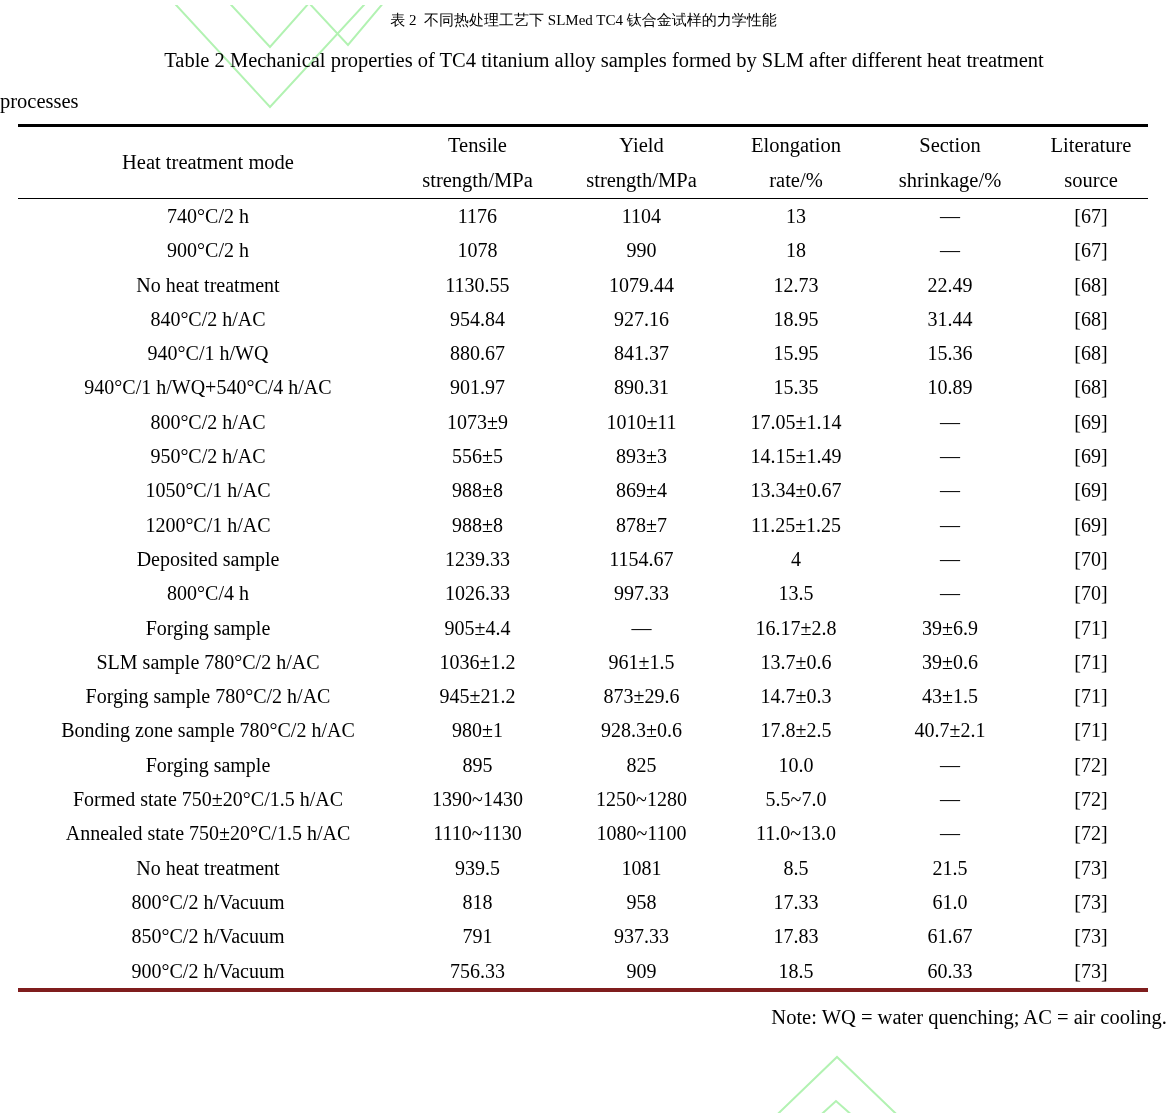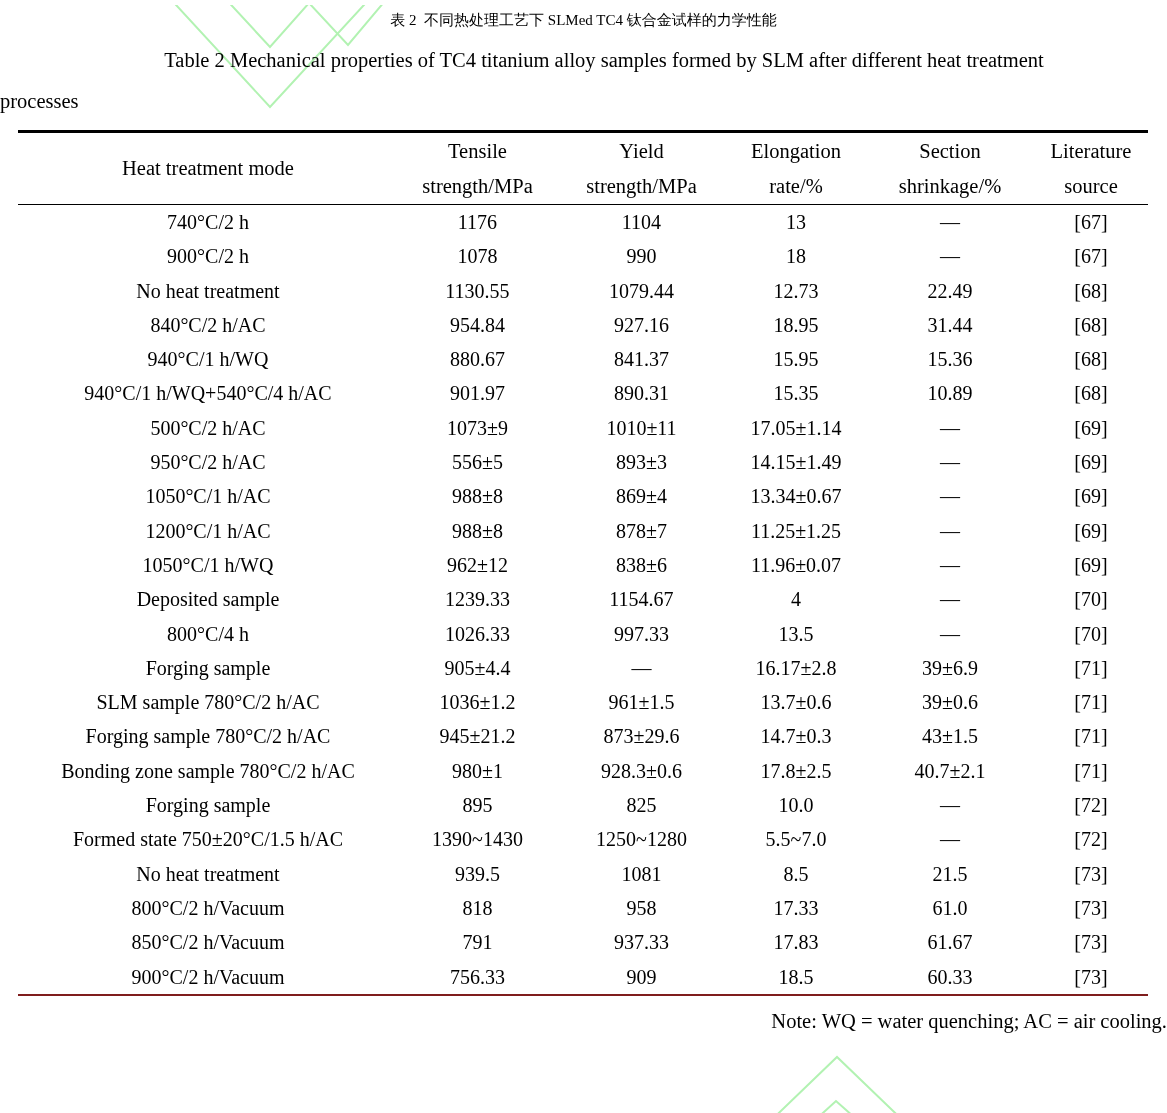--- a/index.html
+++ b/index.html
@@ -31,26 +31,26 @@
     line-height: 27px;
     margin-left: 41px;
   }
   .caption-en2 {
     margin-top: 14px;
     text-align: left;
     font-size: 20.5px;
     line-height: 27px;
   }
   table.props {
-    margin: 15px 0 0 18px;
+    margin: 9px 0 0 18px;
     width: 1130px;
     border-collapse: collapse;
     table-layout: fixed;
     border-top: 3px solid #000;
-    border-bottom: 2px solid #7f1d1d;
+    border-bottom: 4px solid #7f1d1d;
   }
   table.props thead th {
     font-weight: normal;
     font-size: 20.5px;
     text-align: center;
     vertical-align: middle;
     height: 73px;
     border-bottom: 1.5px solid #000;
     padding: 0;
   }
@@ -169,21 +169,21 @@
           </tr>
           <tr>
             <td>940°C/1 h/WQ+540°C/4 h/AC</td>
             <td>901.97</td>
             <td>890.31</td>
             <td>15.35</td>
             <td>10.89</td>
             <td>[68]</td>
           </tr>
           <tr>
-            <td>500°C/2 h/AC</td>
+            <td>800°C/2 h/AC</td>
             <td>1073±9</td>
             <td>1010±11</td>
             <td>17.05±1.14</td>
             <td>—</td>
             <td>[69]</td>
           </tr>
           <tr>
             <td>950°C/2 h/AC</td>
             <td>556±5</td>
             <td>893±3</td>
@@ -197,28 +197,20 @@
             <td>869±4</td>
             <td>13.34±0.67</td>
             <td>—</td>
             <td>[69]</td>
           </tr>
           <tr>
             <td>1200°C/1 h/AC</td>
             <td>988±8</td>
             <td>878±7</td>
             <td>11.25±1.25</td>
-            <td>—</td>
-            <td>[69]</td>
-          </tr>
-          <tr>
-            <td>1050°C/1 h/WQ</td>
-            <td>962±12</td>
-            <td>838±6</td>
-            <td>11.96±0.07</td>
             <td>—</td>
             <td>[69]</td>
           </tr>
           <tr>
             <td>Deposited sample</td>
             <td>1239.33</td>
             <td>1154.67</td>
             <td>4</td>
             <td>—</td>
             <td>[70]</td>
@@ -273,20 +265,28 @@
           </tr>
           <tr>
             <td>Formed state 750±20°C/1.5 h/AC</td>
             <td>1390~1430</td>
             <td>1250~1280</td>
             <td>5.5~7.0</td>
             <td>—</td>
             <td>[72]</td>
           </tr>
           <tr>
+            <td>Annealed state 750±20°C/1.5 h/AC</td>
+            <td>1110~1130</td>
+            <td>1080~1100</td>
+            <td>11.0~13.0</td>
+            <td>—</td>
+            <td>[72]</td>
+          </tr>
+          <tr>
             <td>No heat treatment</td>
             <td>939.5</td>
             <td>1081</td>
             <td>8.5</td>
             <td>21.5</td>
             <td>[73]</td>
           </tr>
           <tr>
             <td>800°C/2 h/Vacuum</td>
             <td>818</td>

